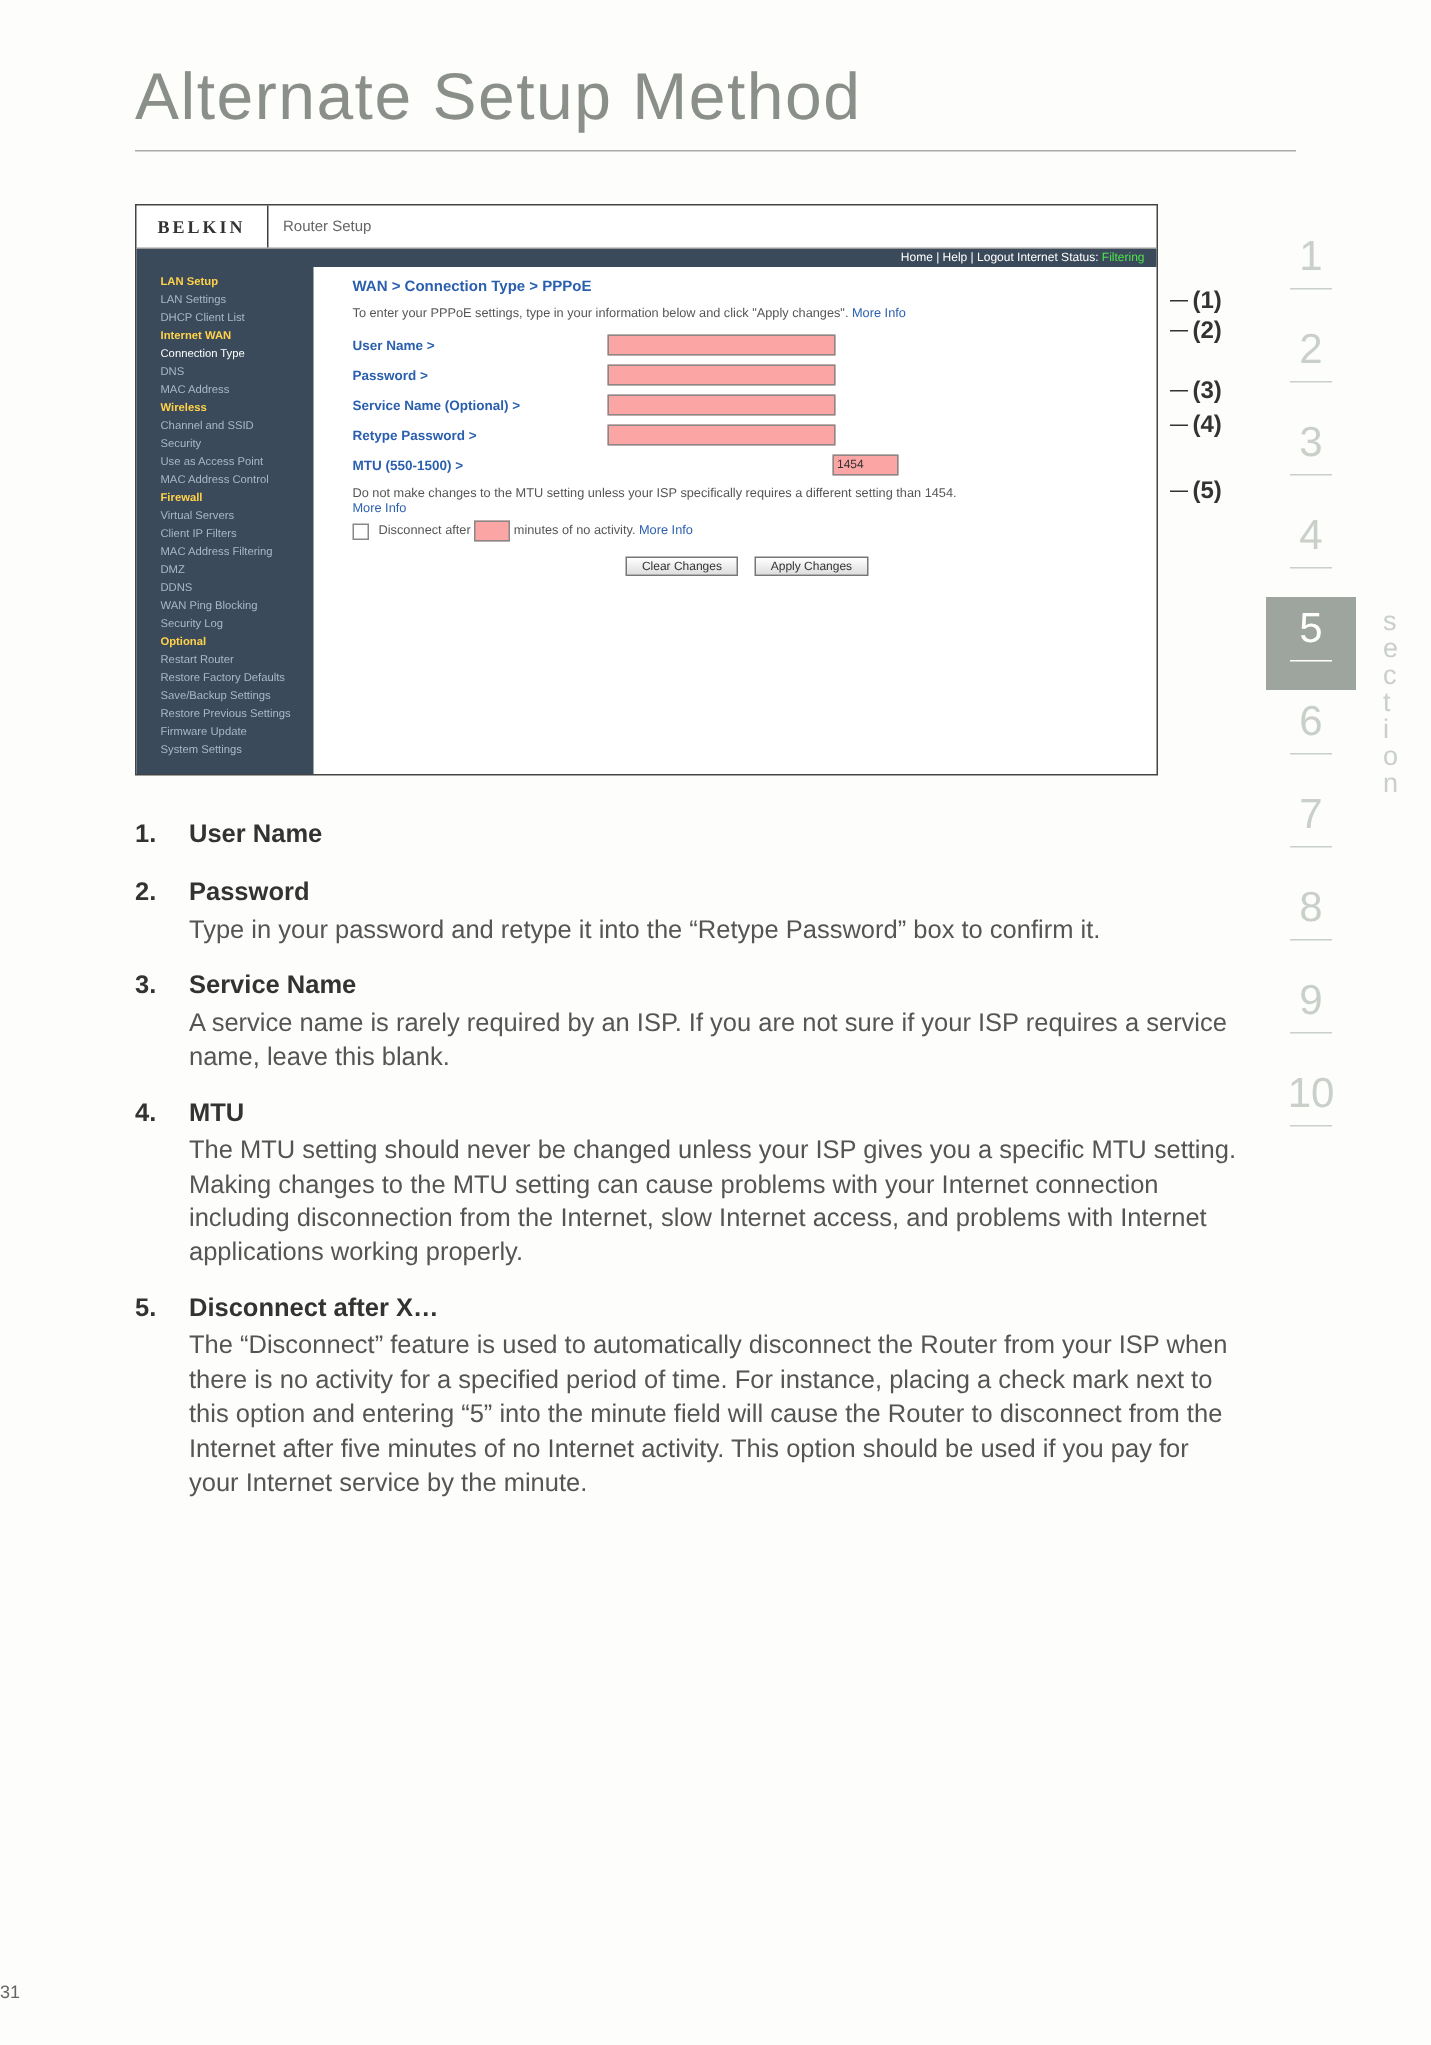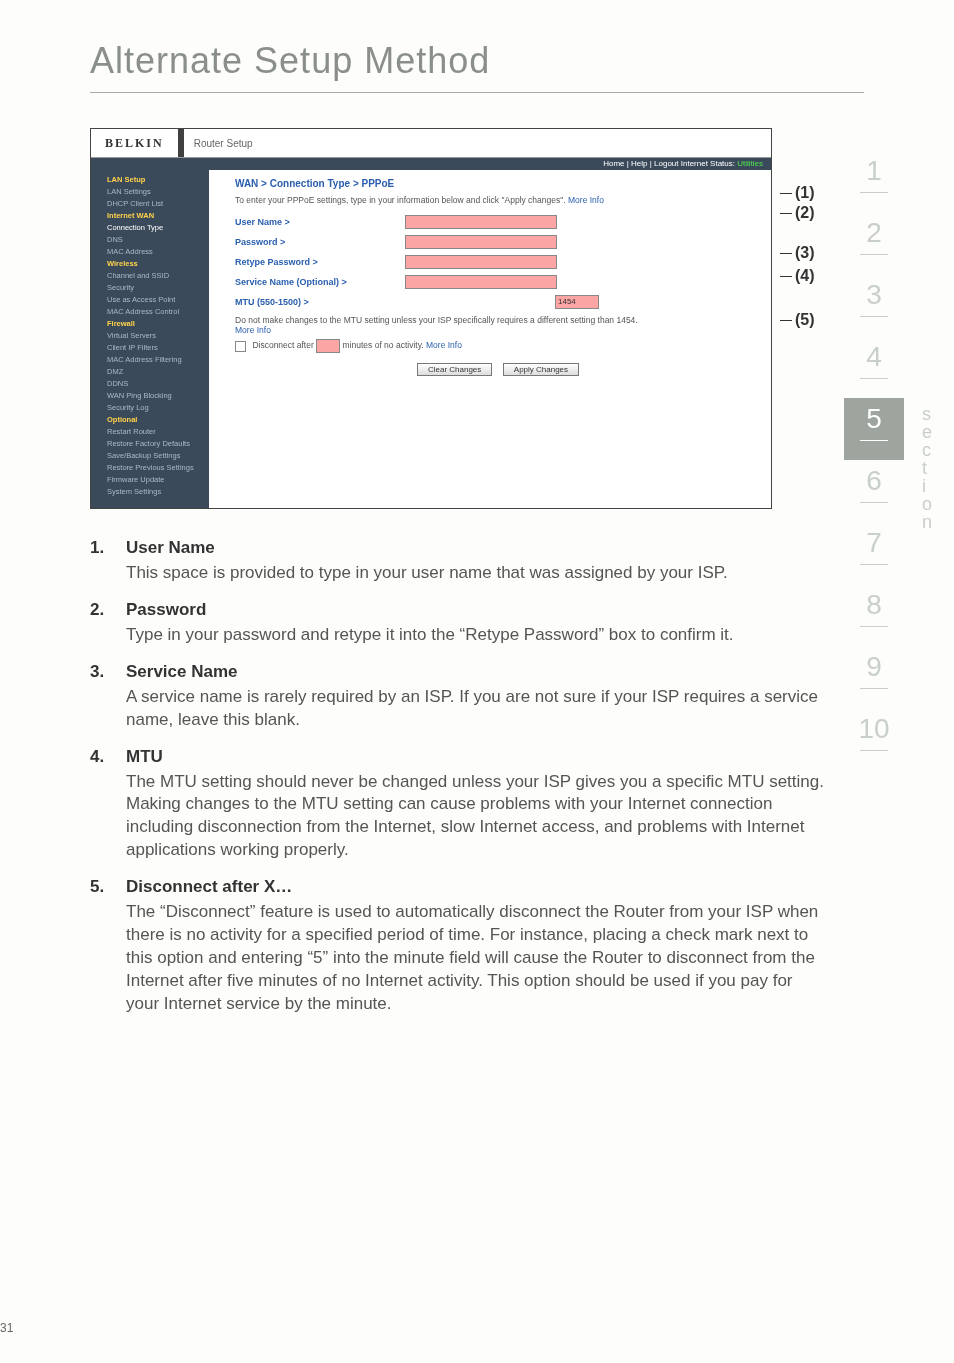--- a/index.html
+++ b/index.html
@@ -6,21 +6,21 @@
   body {
     width: 954px;
     height: 1363px;
     font-family: Arial, Helvetica, sans-serif;
     color: #333;
     position: relative;
     background: #fdfdfb;
   }
 
   .page-title {
-    font-size: 36px;
+    font-size: 44px;
     font-weight: 300;
     letter-spacing: 1px;
     color: #8a8f8a;
     padding: 40px 0 10px 90px;
   }
   .title-rule {
     border: none;
     border-top: 1px solid #aaa;
     margin: 0 90px 0 90px;
   }
@@ -85,21 +85,21 @@
     align-items: center;
     height: 28px;
     border-bottom: 1px solid #999;
   }
   .shot-header .logo {
     font-family: Georgia, serif;
     font-weight: bold;
     letter-spacing: 2px;
     font-size: 12px;
     padding: 0 14px;
-    border-right: 6px solid #404040;
+    border-right: 1px solid #404040;
     height: 100%;
     display: flex;
     align-items: center;
   }
   .shot-header .rs {
     flex: 1;
     padding-left: 10px;
     color: #666;
     font-size: 10px;
   }
@@ -244,21 +244,21 @@
     <span>n</span>
 </div>
 
 <div class="shot-wrap">
   <div class="shot">
     <div class="shot-header">
       <div class="logo">BELKIN</div>
       <div class="rs">Router Setup</div>
     </div>
     <div class="shot-subbar">
-      <span>Home | Help | Logout   Internet Status: </span><span class="conn">Utilities</span>
+      <span>Home | Help | Logout   Internet Status: </span><span class="conn">Filtering</span>
     </div>
     <div class="shot-body">
       <div class="shot-side" id="sidebar">
           <div class="hdr">LAN Setup</div>
           <div>LAN Settings</div>
           <div>DHCP Client List</div>
           <div class="hdr">Internet WAN</div>
           <div class="sel">Connection Type</div>
           <div>DNS</div>
           <div>MAC Address</div>
@@ -291,25 +291,25 @@
 
         <div class="frow">
           <div class="flbl">User Name &gt;</div>
           <div class="fin"></div>
         </div>
         <div class="frow">
           <div class="flbl">Password &gt;</div>
           <div class="fin"></div>
         </div>
         <div class="frow">
+          <div class="flbl">Service Name (Optional) &gt;</div>
+          <div class="fin"></div>
+        </div>
+        <div class="frow">
           <div class="flbl">Retype Password &gt;</div>
-          <div class="fin"></div>
-        </div>
-        <div class="frow">
-          <div class="flbl">Service Name (Optional) &gt;</div>
           <div class="fin"></div>
         </div>
         <div class="frow">
           <div class="flbl">MTU (550-1500) &gt;</div>
           <div style="width:150px"></div>
           <div class="fin sm" style="padding-left:2px;font-size:8px;line-height:12px;">1454</div>
         </div>
 
         <div class="note">
           <span>Do not make changes to the MTU setting unless your ISP specifically requires a different setting than 1454.</span><br>
@@ -339,21 +339,20 @@
     <div class="small"><span class="line"></span><span>(4)</span></div>
     <div style="margin-top:24px;"><span class="line"></span><span>(5)</span></div>
   </div>
 </div>
 
 <div class="content" id="content-items">
   <div class="item">
     <div class="num">1.</div>
     <div class="body">
       <div class="h">User Name</div>
-      <div>This space is provided to type in your user name that was assigned by your ISP.</div>
     </div>
   </div>
   <div class="item">
     <div class="num">2.</div>
     <div class="body">
       <div class="h">Password</div>
       <div>Type in your password and retype it into the “Retype Password” box to confirm it.</div>
     </div>
   </div>
   <div class="item">

